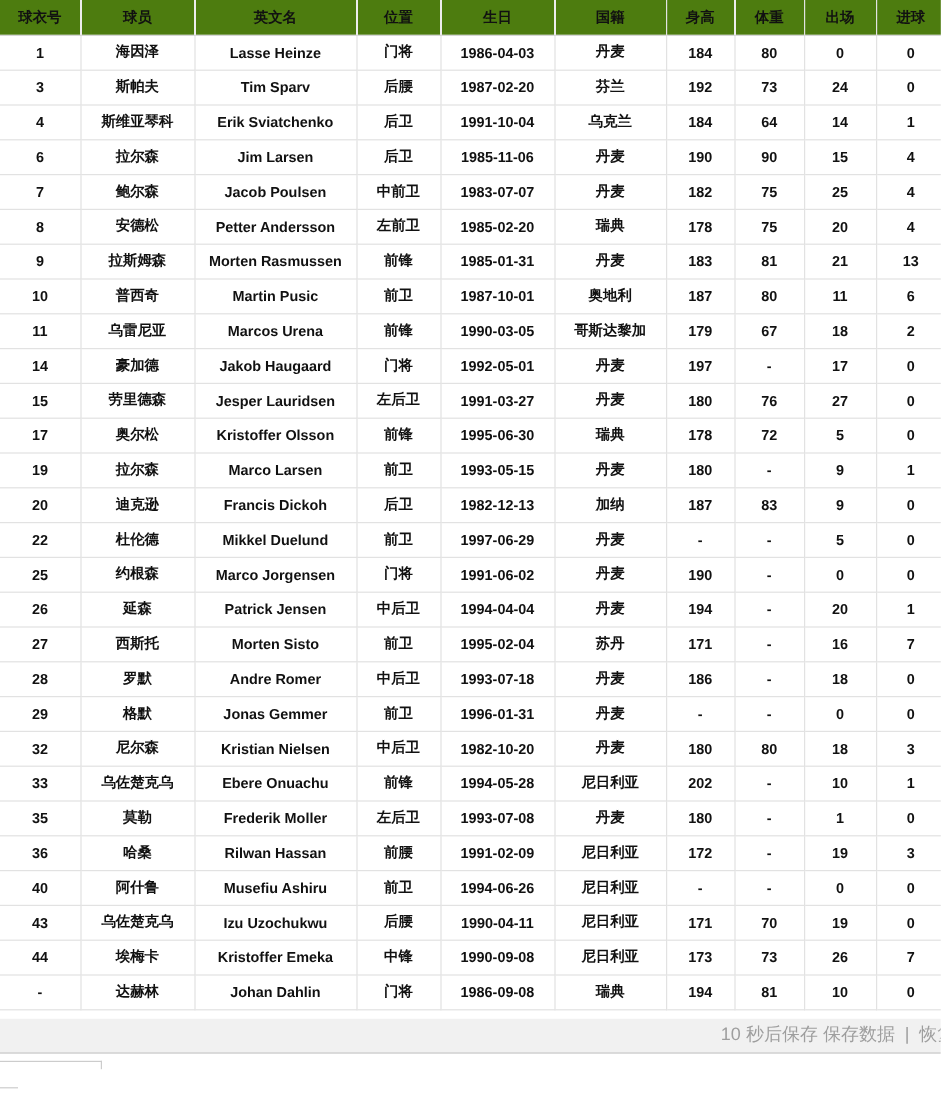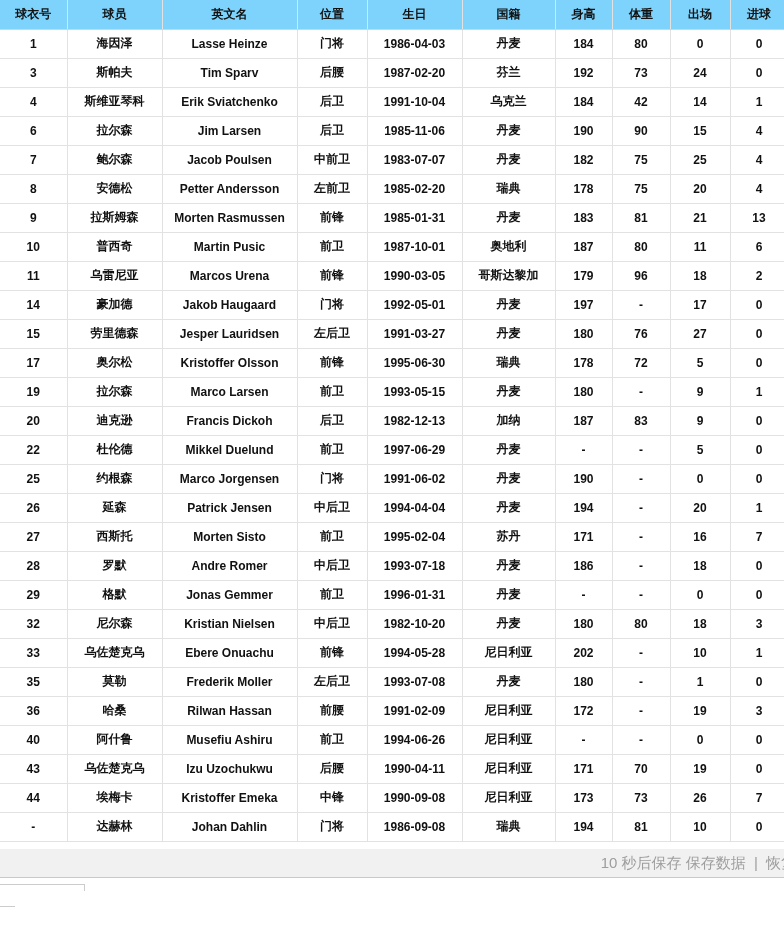--- a/index.html
+++ b/index.html
@@ -22,21 +22,21 @@
     vertical-align: middle;
     font-size: 12px;
     font-weight: 700;
     color: #111;
     border-right: 1px solid #e2e2e2;
     border-bottom: 1px solid #e2e2e2;
     overflow: hidden;
     white-space: nowrap;
   }
   table.roster th {
-    background: #7dd3fc;
+    background: #4d7c0f;
     border-bottom: 1px solid #d5d5d5;
   }
   table.roster td { background: #fff; }
 
   .footer-bar {
     position: absolute;
     left: 0; top: 849px;
     width: 784px; height: 29px;
     background: #f1f1f1;
     border-bottom: 1px solid #c9c9c9;
@@ -128,21 +128,21 @@
           <td>0</td>
         </tr>
         <tr>
           <td>4</td>
           <td>斯维亚琴科</td>
           <td>Erik Sviatchenko</td>
           <td>后卫</td>
           <td>1991-10-04</td>
           <td>乌克兰</td>
           <td>184</td>
-          <td>42</td>
+          <td>64</td>
           <td>14</td>
           <td>1</td>
         </tr>
         <tr>
           <td>6</td>
           <td>拉尔森</td>
           <td>Jim Larsen</td>
           <td>后卫</td>
           <td>1985-11-06</td>
           <td>丹麦</td>
@@ -200,21 +200,21 @@
           <td>6</td>
         </tr>
         <tr>
           <td>11</td>
           <td>乌雷尼亚</td>
           <td>Marcos Urena</td>
           <td>前锋</td>
           <td>1990-03-05</td>
           <td>哥斯达黎加</td>
           <td>179</td>
-          <td>96</td>
+          <td>67</td>
           <td>18</td>
           <td>2</td>
         </tr>
         <tr>
           <td>14</td>
           <td>豪加德</td>
           <td>Jakob Haugaard</td>
           <td>门将</td>
           <td>1992-05-01</td>
           <td>丹麦</td>

